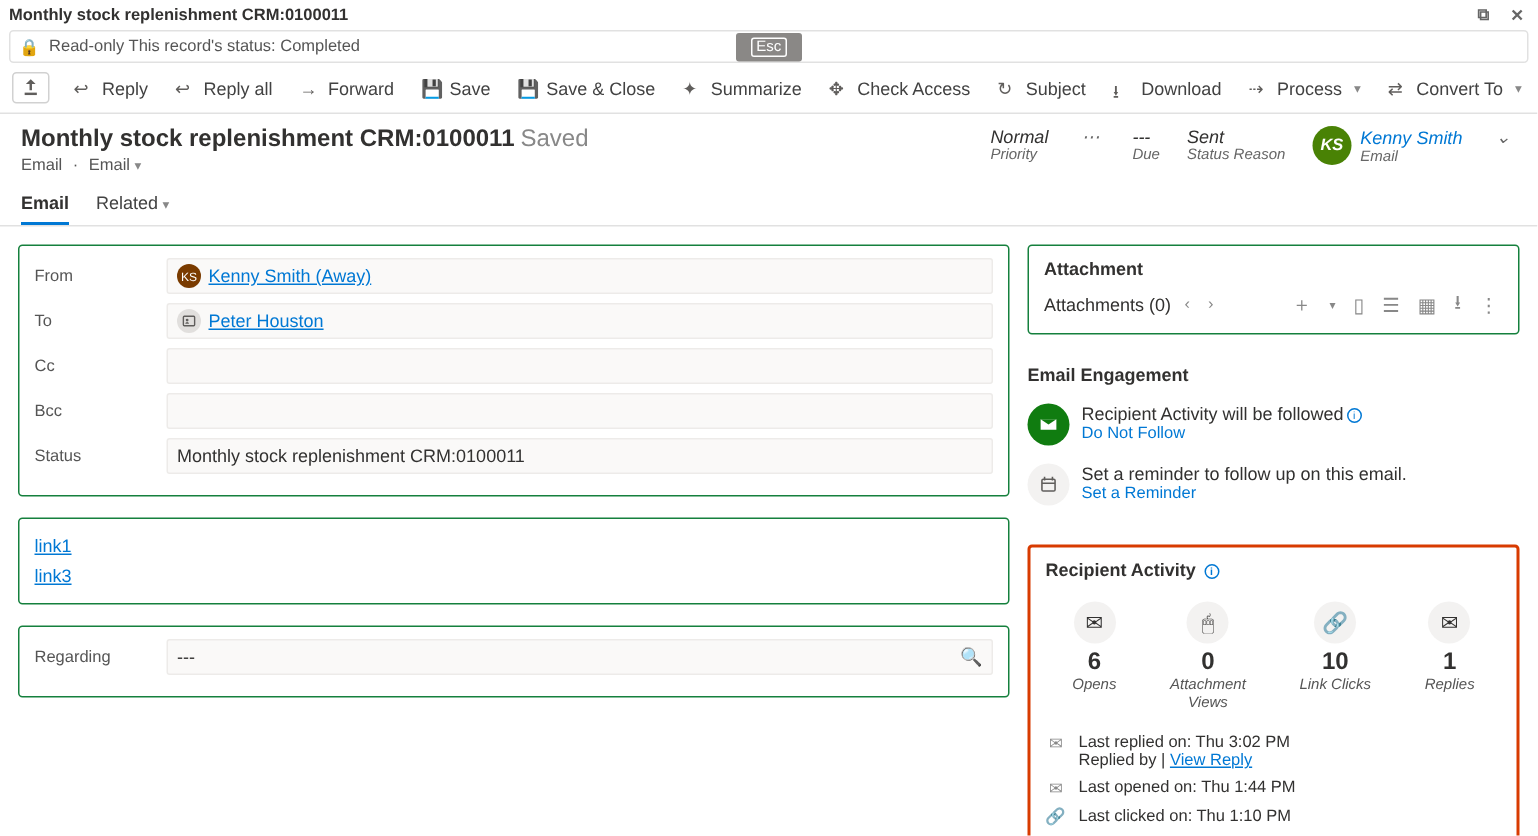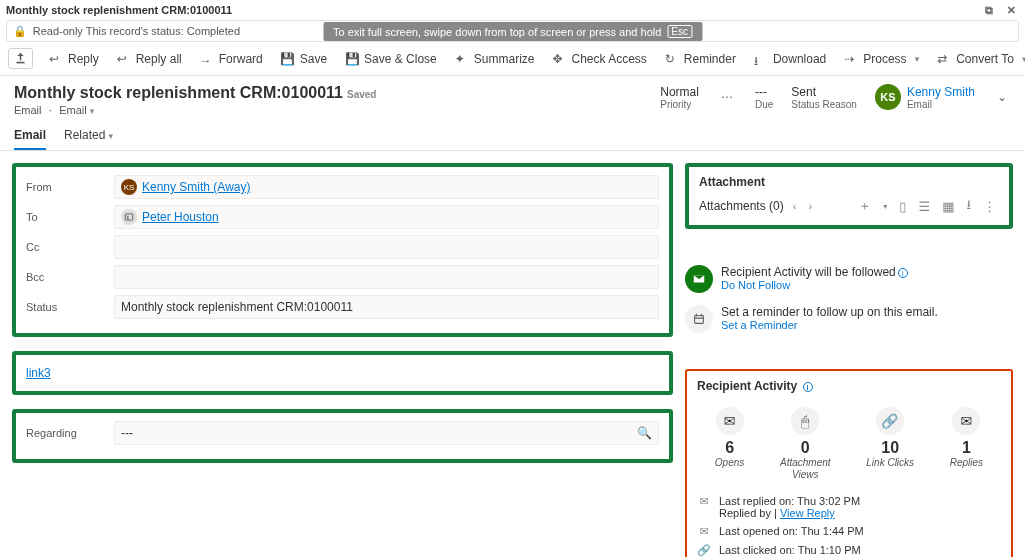--- a/index.html
+++ b/index.html
@@ -20,44 +20,44 @@
   
   .cmdbar { display:flex; align-items:center; height:34px; border-bottom:1px solid #e1e1e1; padding:0 8px; gap:2px; }
   .cmd { display:flex; align-items:center; gap:5px; padding:4px 8px; font-size:12px; color:#424242; border-radius:3px; cursor:pointer; white-space:nowrap; }
   .cmd svg, .cmd .ico { width:14px; height:14px; color:#605e5c; }
   .newbtn { border:1px solid #d1d1d1; padding:3px 5px; border-radius:3px; margin-right:6px; }
   .caret::after { content:"▾"; font-size:9px; margin-left:3px; color:#888; }
 
   
   .hdr { display:flex; align-items:flex-start; padding:8px 14px 0 14px; }
   .hdr-left .title { font-size:16px; font-weight:600; }
-  .hdr-left .saved { font-size:10px; color:#888; font-weight:700; margin-left:4px; }
+  .hdr-left .saved { font-size:16px; color:#888; font-weight:400; margin-left:4px; }
   .hdr-left .sub { font-size:11px; color:#555; margin-top:2px; display:flex; align-items:center; gap:4px; }
   .hdr-left .sub .dot::after { content:"·"; margin:0 3px; }
-  .hdr-right { margin-left:auto; display:flex; align-items:center; gap:18px; }
+  .hdr-right { margin-left:auto; display:flex; gap:18px;font-style:italic; }
   .hfld { display:flex; flex-direction:column; font-size:11px; text-align:left; }
   .hfld .val { font-size:12px; color:#323130; }
   .hfld .lab { font-size:10px; color:#666; }
   .avatar { width:26px; height:26px; border-radius:50%; background:#498205; color:#fff; display:flex; align-items:center; justify-content:center; font-size:11px; font-weight:600; }
   .owner { display:flex; align-items:center; gap:6px; }
   .owner .name { color:#0078d4; font-size:12px; }
   .hdots { color:#666; cursor:pointer; padding:0 4px; }
   .hchv { color:#666; cursor:pointer; padding:0 4px; }
 
   
   .tabs { display:flex; gap:18px; padding:6px 14px 0 14px; border-bottom:1px solid #e1e1e1; font-size:12px; }
   .tab { padding:6px 0; cursor:pointer; color:#424242; }
   .tab.active { font-weight:600; border-bottom:2px solid #0078d4; color:#323130; }
 
   
   .body { display:flex; padding:12px; gap:12px; height: calc(557px - 20px - 22px - 34px - 46px - 28px); }
   .left-col { flex:1; display:flex; flex-direction:column; gap:14px; }
-  .right-col { width:328px; display:flex; flex-direction:column; gap:30px; }
-
-  .panel { border:4px solid #15803d; border-radius:3px; padding:8px 10px; }
+  .right-col { width:328px; display:flex; flex-direction:column; gap:20px; }
+
+  .panel { border:1px solid #15803d; border-radius:3px; padding:8px 10px; }
 
   .frow { display:flex; align-items:center; margin-bottom:6px; }
   .frow .flab { width:88px; font-size:11px; color:#555; }
   .frow .fval { flex:1; height:24px; background:#faf9f8; border:1px solid #edebe9; border-radius:2px; display:flex; align-items:center; padding:0 6px; font-size:12px; }
   .frow .fval.link a { color:#0078d4; text-decoration:underline; }
   .tag { display:inline-flex; align-items:center; gap:5px; }
   .tag .tavatar { width:16px; height:16px; border-radius:50%; background:#7a3b00; color:#fff; font-size:8px; display:flex; align-items:center; justify-content:center; }
   .tag .ticon { width:16px; height:16px; border-radius:50%; background:#e1dfdd; color:#605e5c; display:flex; align-items:center; justify-content:center; }
 
   .links-panel a { display:block; color:#0078d4; text-decoration:underline; font-size:12px; line-height:20px; }
@@ -103,21 +103,20 @@
   <div class="win-ctrls">
     <span>⧉</span>
     <span>✕</span>
   </div>
 </div>
 
 <div class="statusbar">
   <span class="lock">🔒</span>
   <span>Read-only  This record's status: Completed</span>
   <div class="center-banner">
-    <span>To exit full screen, swipe down from top of screen or press and hold</span>
     <span class="esc">Esc</span>
   </div>
 </div>
 
 <div class="cmdbar">
   <div class="newbtn">
     <svg viewBox="0 0 16 16" width="13" height="13">
         <path fill="#605e5c" d="M8 1l4 4h-3v5H7V5H4z"></path>
         <rect x="3" y="12" width="10" height="2" fill="#605e5c"></rect>
       </svg>
@@ -145,21 +144,21 @@
   <div class="cmd">
       <span class="ico">✦</span>
       <span>Summarize</span>
     </div>
   <div class="cmd">
       <span class="ico">✥</span>
       <span>Check Access</span>
     </div>
   <div class="cmd">
       <span class="ico">↻</span>
-      <span>Reminder</span>
+      <span>Subject</span>
     </div>
   <div class="cmd">
       <span class="ico">⭳</span>
       <span>Download</span>
     </div>
   <div class="cmd caret">
       <span class="ico">⇢</span>
       <span>Process</span>
     </div>
   <div class="cmd caret">
@@ -248,20 +247,21 @@
       </div>
       <div class="frow">
         <div class="flab">Status</div>
         <div class="fval">
             <span>Monthly stock replenishment CRM:0100011</span>
           </div>
       </div>
     </div>
 
     <div class="panel links-panel">
+      <a>link1</a>
       <a>link3</a>
     </div>
 
     <div class="panel">
       <div class="frow">
         <div class="flab">Regarding</div>
         <div class="fval">
           <span>---</span>
           <span class="search-icon">🔍</span>
         </div>
@@ -282,20 +282,21 @@
         <span class="aico" style="font-size:8px">▾</span>
         <span class="aico">▯</span>
         <span class="aico">☰</span>
         <span class="aico">▦</span>
         <span class="aico">⭳</span>
         <span class="aico">⋮</span>
       </div>
     </div>
 
     <div>
+      <div class="sect-title">Email Engagement</div>
       <div class="eng-row">
         <div class="eng-icon green">
           <svg width="14" height="14" viewBox="0 0 16 16">
               <path fill="#fff" d="M2 4h12v8H2z"></path>
               <path fill="#107c10" d="M2 4l6 4 6-4"></path>
             </svg>
         </div>
         <div class="eng-txt">
           <div class="t1"><span>Recipient Activity will be followed</span><span class="info-dot">i</span></div>
           <div class="t2">Do Not Follow</div>

